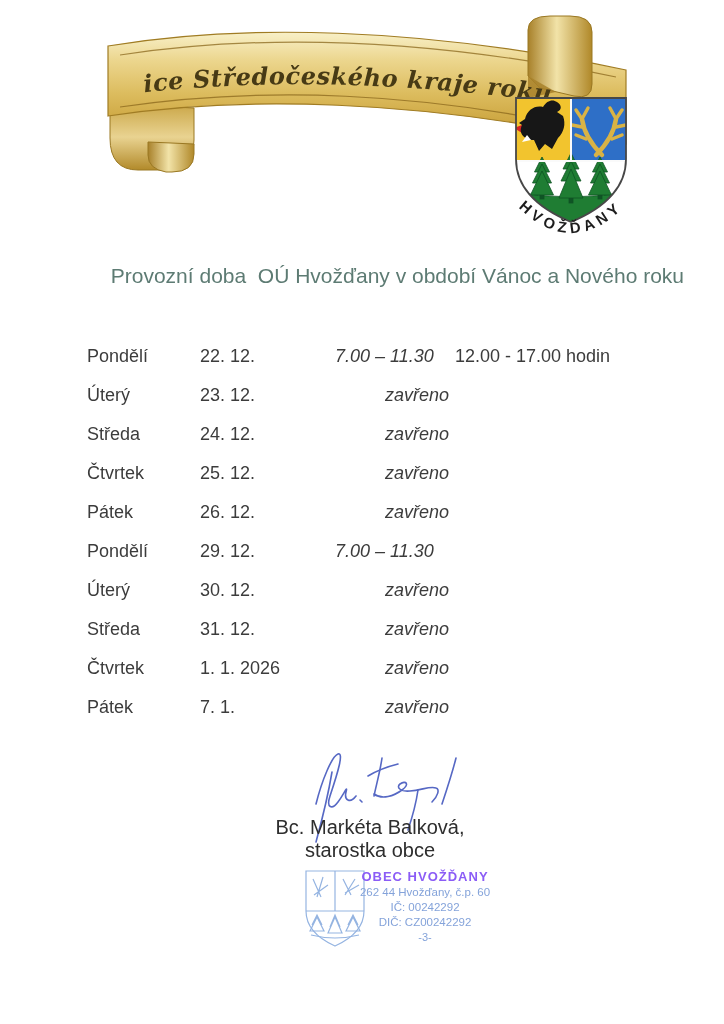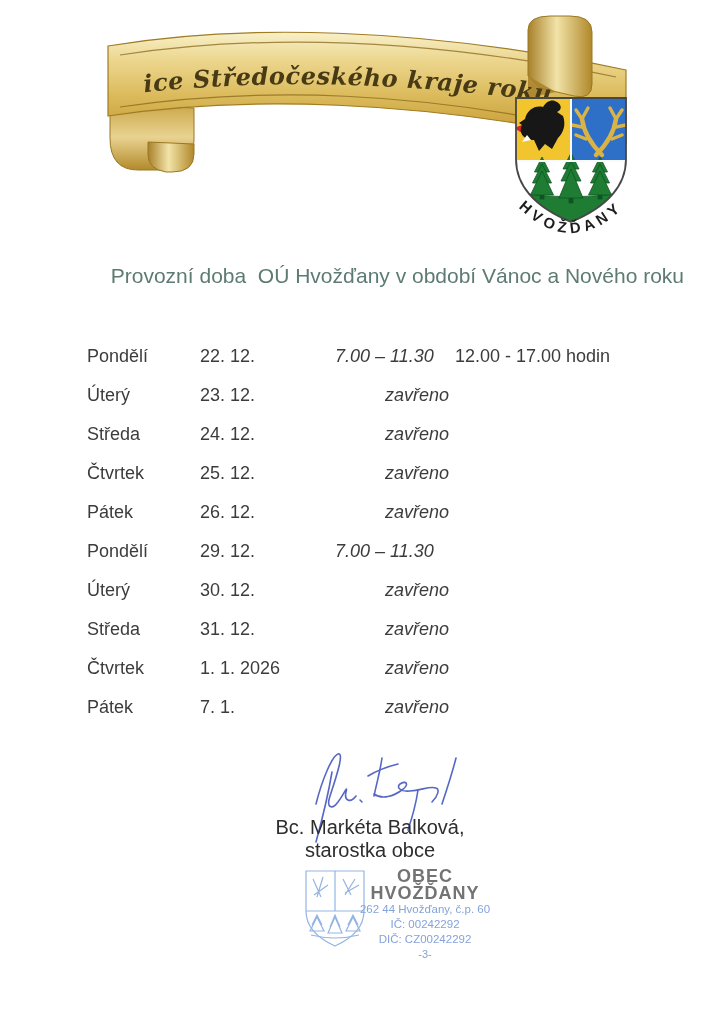--- a/index.html
+++ b/index.html
@@ -39,21 +39,21 @@
   #sig-caption{
     position:absolute;left:240px;top:816px;width:260px;
     text-align:center;font-size:20px;color:#2e2e2e;
   }
   
   #stamp-shield-svg{position:absolute;left:302px;top:869px;width:66px;height:82px;opacity:.95;}
   #stamp-text{
     position:absolute;left:352px;top:868px;width:146px;
     text-align:center;color:#84a3da;line-height:15px;font-size:11.5px;
   }
-  .stamp-l1{font-weight:700;font-size:18px;letter-spacing:1px;color:#737373;line-height:17px;}
+  .stamp-l1{font-weight:700;font-size:13px;letter-spacing:1px;color:#8b5cf6;line-height:17px;}
   .stamp-l5{font-size:11px;}
 </style>
 </head>
 <body>
 
 <div id="page">
 
   <svg id="banner-svg" viewBox="0 0 548 165" aria-hidden="true">
     <defs>
       <linearGradient id="bandGrad" x1="0" y1="0" x2="0" y2="1">

